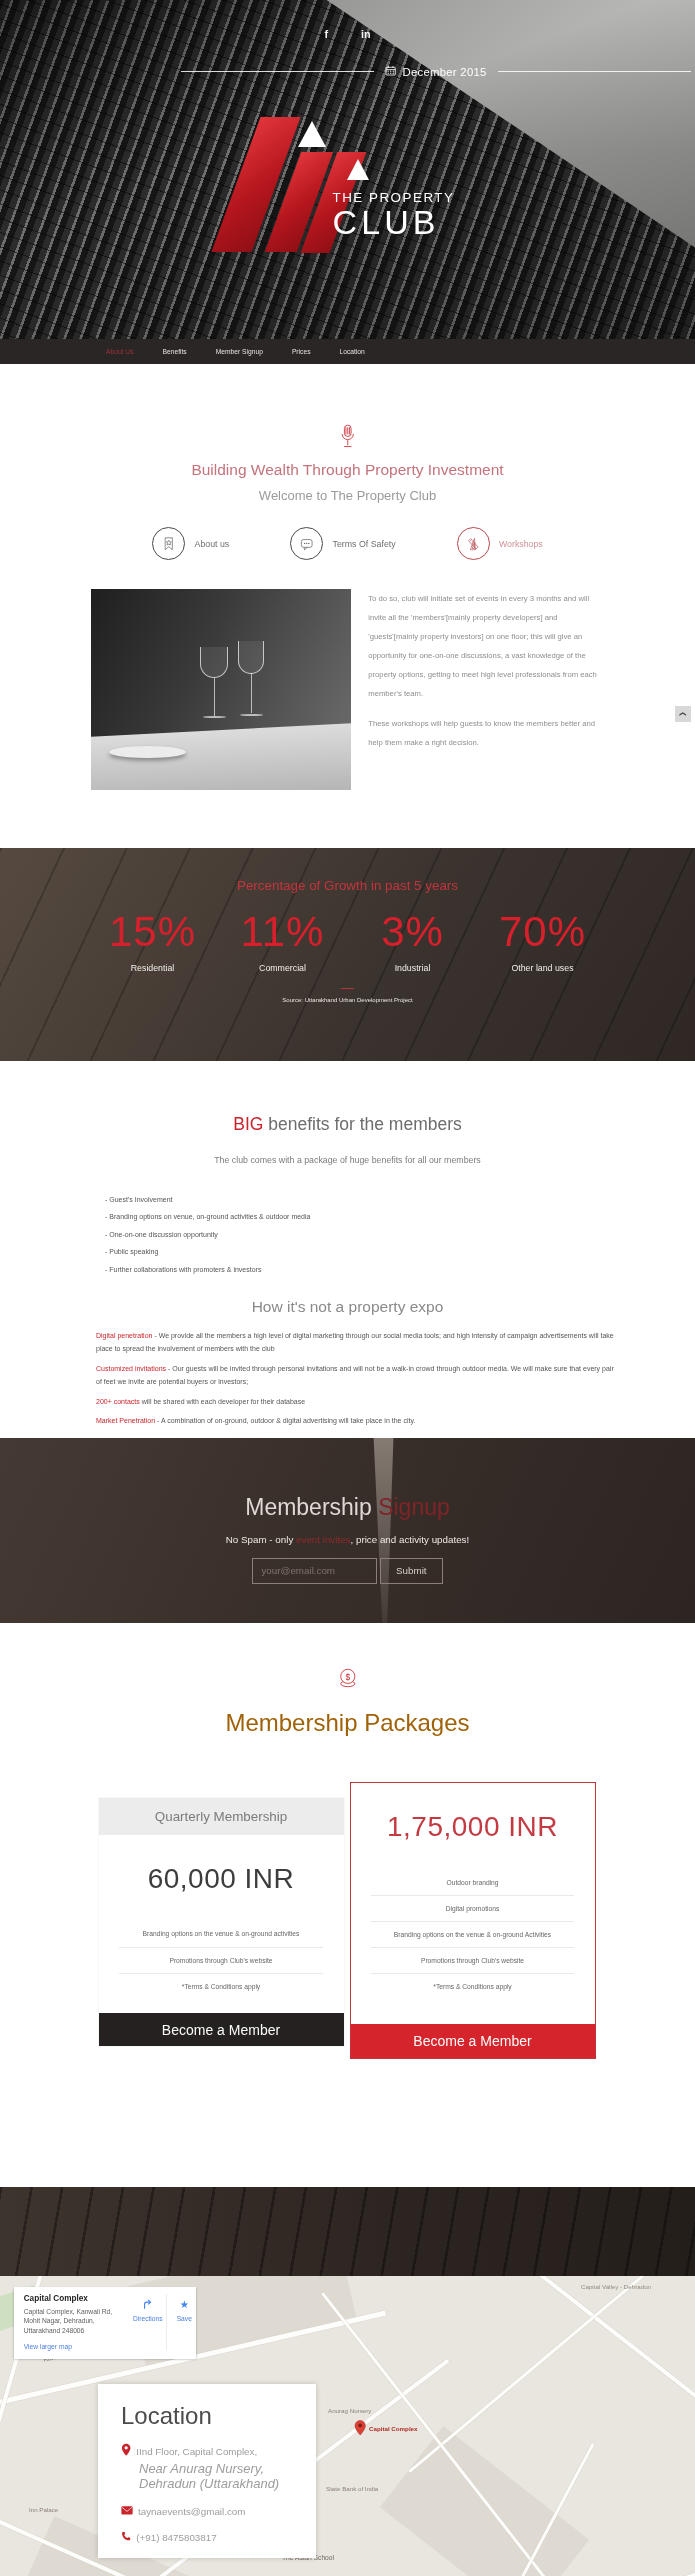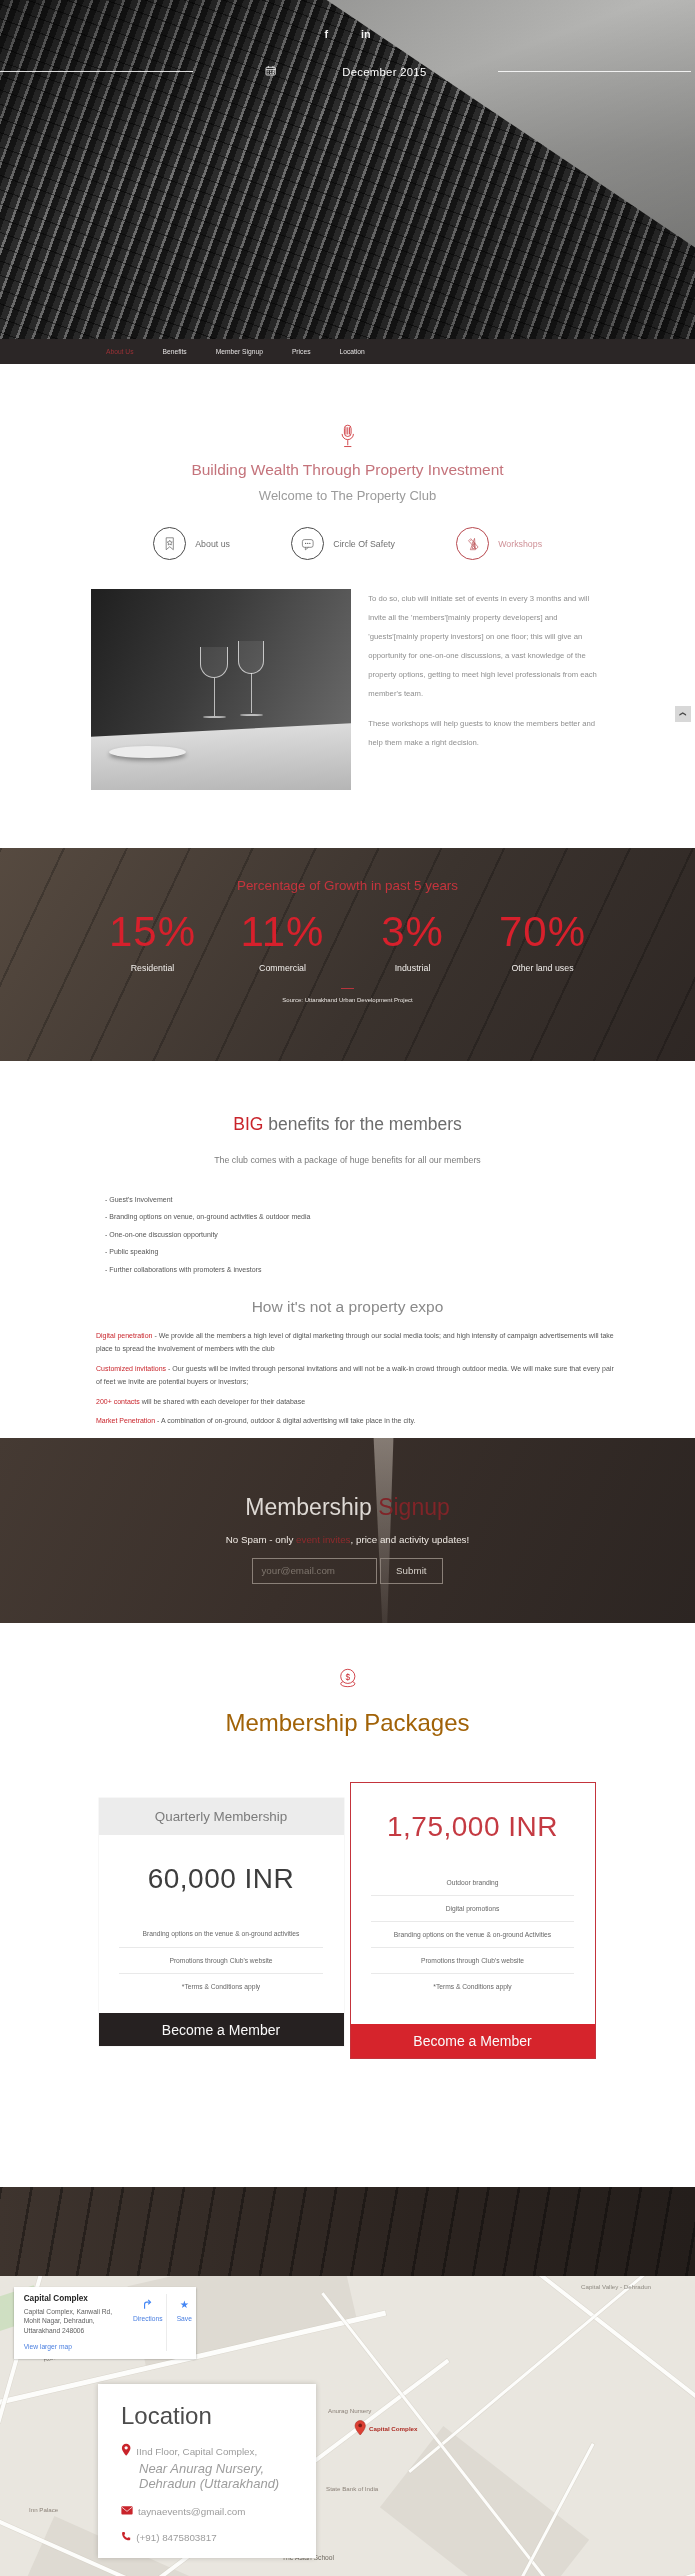--- a/index.html
+++ b/index.html
@@ -10,21 +10,21 @@
           background:linear-gradient(180deg,#b7b7b5,#9c9c9a 45%,#8f8f8d); }
   .building { position:absolute; inset:0;
     background:
       repeating-linear-gradient(200deg, rgba(0,0,0,.5) 0 1px, rgba(255,255,255,0) 1px 13.4px),
       repeating-linear-gradient(290deg, #161616 0 6.2px, #6f6f6f 6.2px 8.8px, #2c2c2c 8.8px 15px);
     clip-path:polygon(0 0, 47% 0, 100% 73%, 100% 100%, 0 100%); }
   .hero-shade { position:absolute; inset:0;
     background:linear-gradient(160deg, rgba(0,0,0,.35), rgba(0,0,0,0) 40%, rgba(0,0,0,.28)); }
   .hero-social { position:absolute; top:28px; left:0; right:0; display:flex; justify-content:center; gap:33px; }
   .social-glyph { color:#f4f4f4; font-size:10.8px; font-weight:bold; cursor:pointer; }
-  .hero-date { position:absolute; top:65px; left:0; right:4px; display:flex; align-items:center; justify-content:space-between; }
+  .hero-date { position:absolute; top:65px; left:0; right:4px; display:flex; align-items:center; justify-content:flex-end; }
   .date-line { height:0.5px; width:193px; background:rgba(255,255,255,.85); }
   .date-cal { margin:0 6.2px 0 11.3px; }
   .date-text { color:#fff; font-size:11.3px; font-weight:300; margin-right:11.3px; letter-spacing:0.3px; }
   .logo { position:absolute; top:115px; left:50%; transform:translateX(-50%); width:242px; height:144px; }
   .bar { position:absolute; transform:skewX(-20deg); background:linear-gradient(135deg,#e2353c,#b5161d 55%,#8f0f15); }
   .bar1 { left:9.3px; top:2.1px;  width:40px; height:135px; }
   .bar2 { left:56px; top:37px; width:32px; height:100px; }
   .bar3 { left:92px; top:37px; width:29px; height:101px; }
   .tri  { position:absolute; width:0; height:0; border-left:14px solid transparent; border-right:14px solid transparent; border-bottom:26px solid #fff; }
   .tri2 { left:120px; top:44px; border-left-width:11.3px; border-right-width:11.3px; border-bottom-width:21.6px; }
@@ -189,20 +189,31 @@
             <rect x="15" y="11" width="2.2" height="2.2"></rect>
           <rect x="5" y="15" width="2.2" height="2.2"></rect>
             <rect x="10" y="15" width="2.2" height="2.2"></rect>
             <rect x="15" y="15" width="2.2" height="2.2"></rect>
         </g>
       </svg>
     </span>
     <span class="date-text">December 2015</span>
     <div class="date-line"></div>
   </div>
+  <div class="logo">
+    <div class="bar bar1"></div>
+    <div class="bar bar2"></div>
+    <div class="bar bar3"></div>
+    <div class="tri tri1"></div>
+    <div class="tri tri2"></div>
+    <div class="logo-text">
+      <div class="logo-line1">THE PROPERTY</div>
+      <div class="logo-line2">CLUB</div>
+    </div>
+  </div>
 </div>
 
 <div class="nav">
   <div class="nav-inner">
     <span class="nav-item active">About Us</span>
     <span class="nav-item">Benefits</span>
     <span class="nav-item">Member Signup</span>
     <span class="nav-item">Prices</span>
     <span class="nav-item">Location</span>
   </div>
@@ -235,21 +246,21 @@
     <div class="tab">
       <span class="tab-circle">
         <svg width="15.5" height="15.5" viewBox="0 0 26 26" fill="none" stroke="#555" stroke-width="1.1">
           <rect x="4" y="6" width="18" height="13" rx="3.5"></rect>
           <path d="M9 19 v4.2 l5.2 -4.2"></path>
           <circle cx="9.5" cy="12.5" r="1" fill="#555" stroke="none"></circle>
           <circle cx="13" cy="12.5" r="1" fill="#555" stroke="none"></circle>
           <circle cx="16.5" cy="12.5" r="1" fill="#555" stroke="none"></circle>
         </svg>
       </span>
-      <span class="tab-label">Circle Of Safety</span>
+      <span class="tab-label">Terms Of Safety</span>
     </div>
     <div class="tab active">
       <span class="tab-circle">
         <svg width="15.5" height="15.5" viewBox="0 0 26 26" fill="none" stroke="#b8494f" stroke-width="1.1">
           <path d="M9 23 L16 4 L17.5 23 Z"></path>
           <path d="M12 21 L15.5 11 L16.2 21 Z"></path>
           <path d="M6 8 L9.5 4.5 L22 18.5 L18.5 22 Z"></path>
           <line x1="9" y1="8" x2="10.5" y2="6.5"></line>
             <line x1="12" y1="11.3" x2="13.5" y2="9.8"></line>
             <line x1="15" y1="14.6" x2="16.5" y2="13.1"></line>

